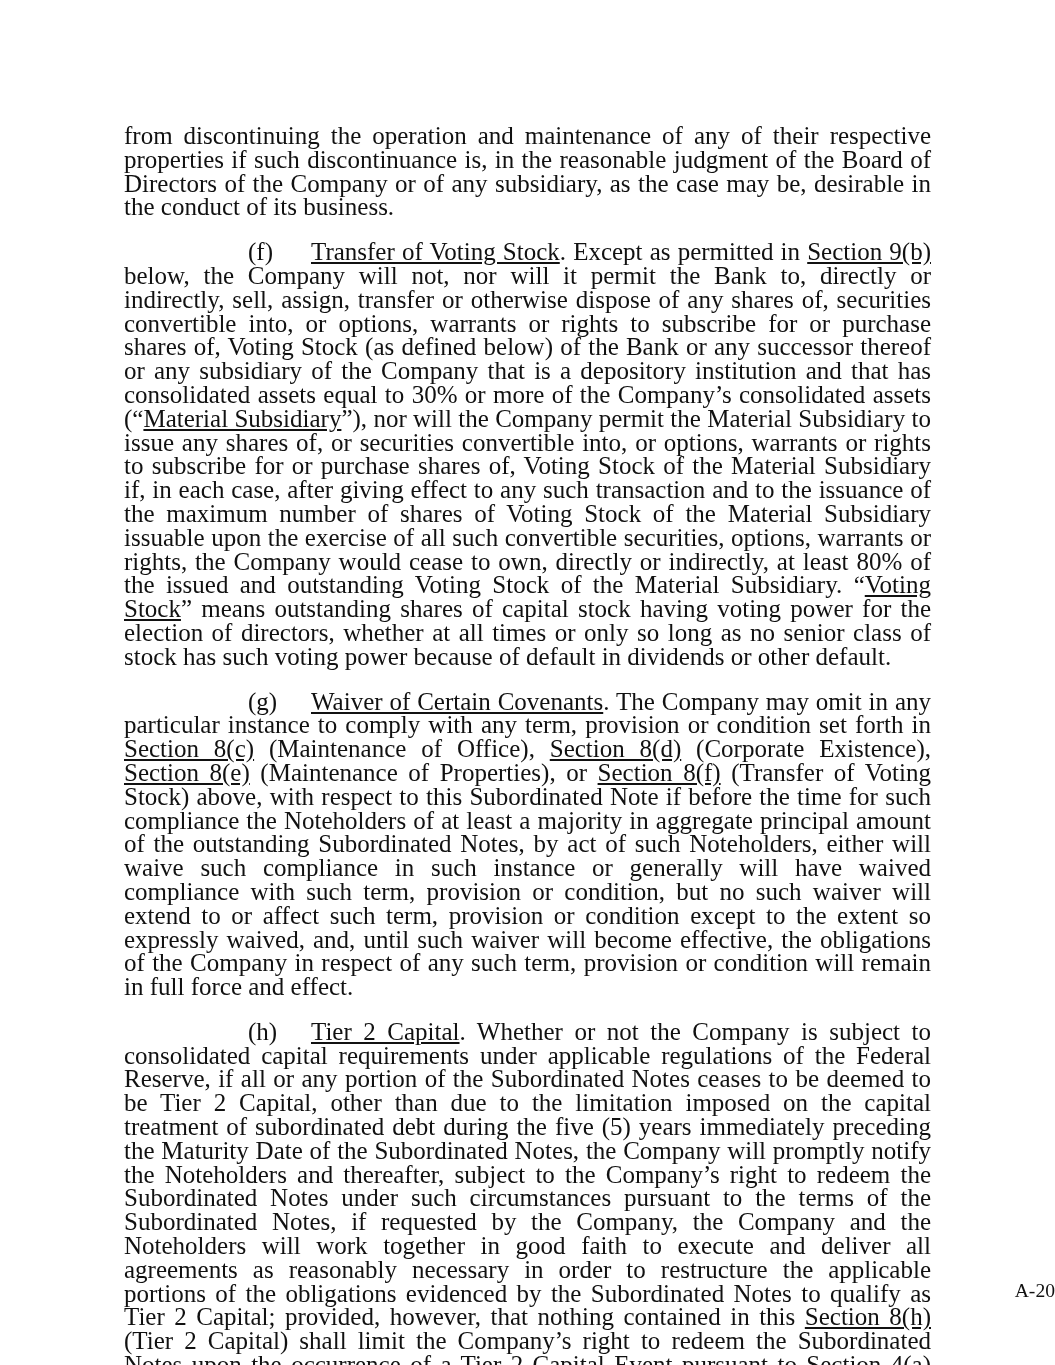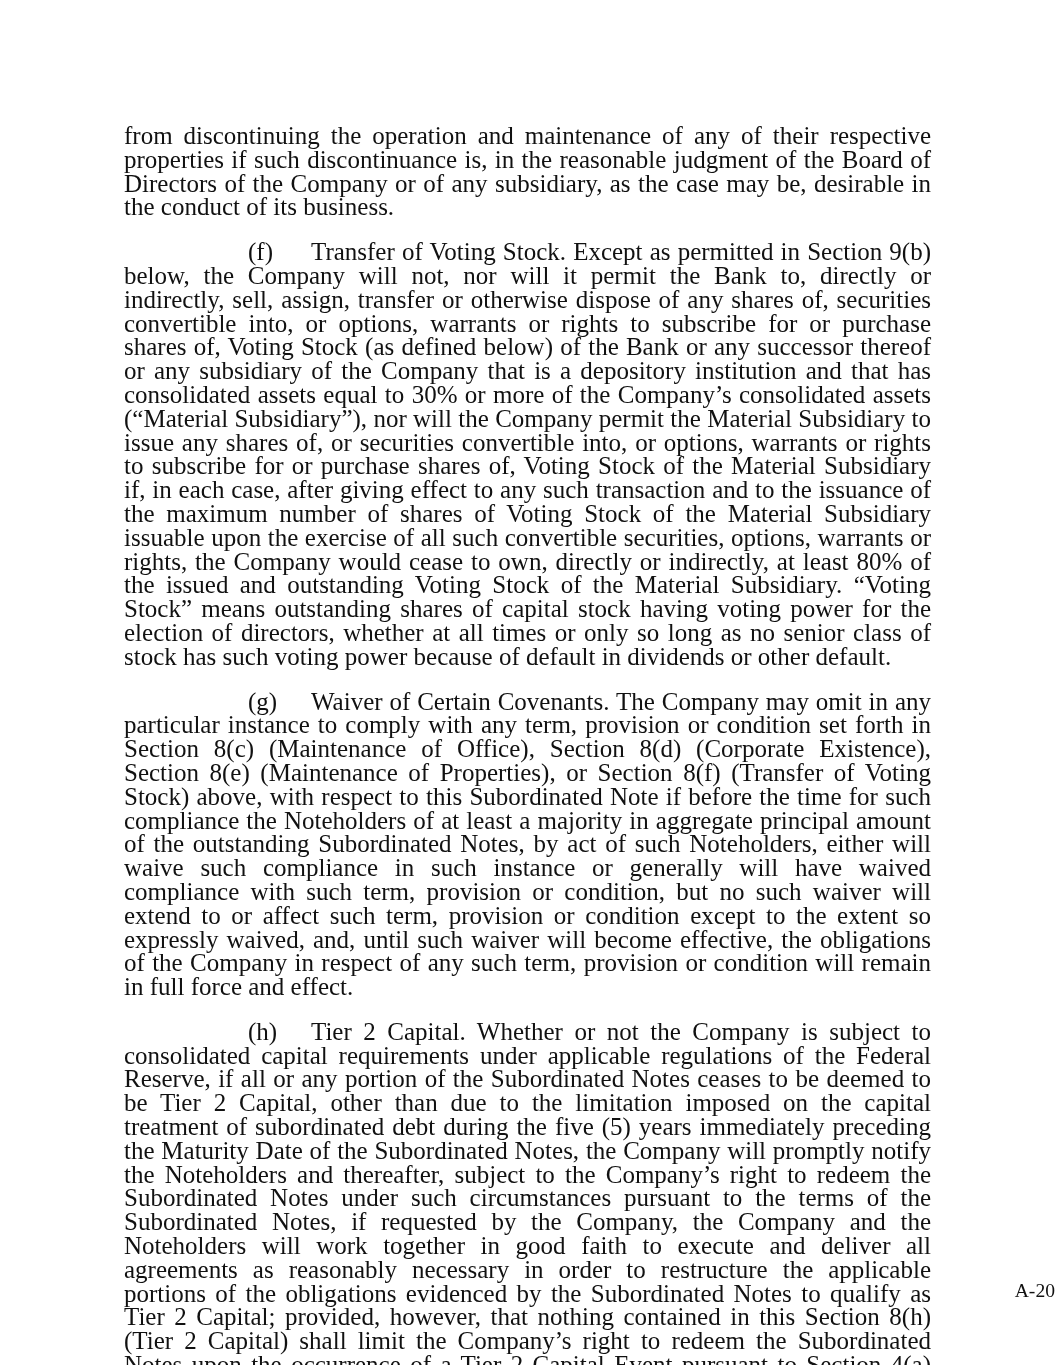--- a/index.html
+++ b/index.html
@@ -5,21 +5,21 @@
   html, body { margin: 0; padding: 0; background: #ffffff; }
   body { width: 1055px; height: 1365px; position: relative; overflow: hidden; }
   .page {
     position: absolute; left: 124px; top: 124px; width: 807px;
     font-family: "Liberation Serif", serif; font-size: 25px; line-height: 23.8px;
     color: #111111; text-align: justify;
   }
   .para { margin: 0 0 21px 0; }
   .para.indent { text-indent: 124px; }
   .label { display: inline-block; width: 63px; text-indent: 0; }
-  .u { text-underline-offset: 2px; }
+  .u { text-decoration: underline; text-underline-offset: 2px; }
   .i { }
   .footer {
     position: absolute; left: 0; width: 1055px; top: 1280px; text-align: right;
     font-family: "Liberation Serif", serif; font-size: 19.6px; color: #111111;
   }
 </style>
 </head>
 <body>
 
 <div class="page">

